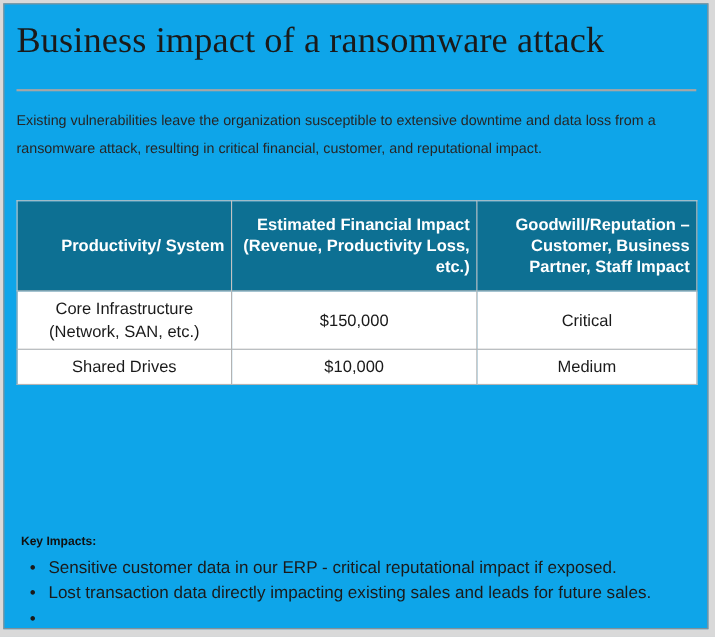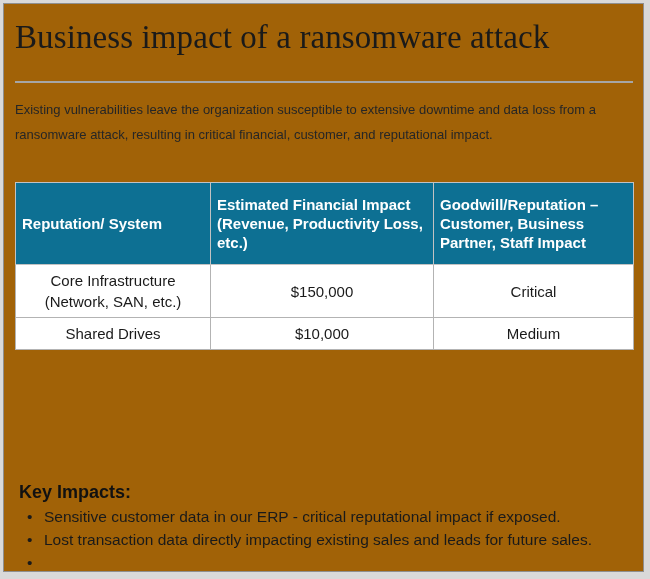--- a/index.html
+++ b/index.html
@@ -14,21 +14,21 @@
     font-family: "Liberation Sans", sans-serif;
     -webkit-font-smoothing: antialiased;
   }
 
   .slide {
     position: absolute;
     left: 3px;
     top: 3px;
     width: 641px;
     height: 569px;
-    background: #a16207;
+    background: #0ea5e9;
     border: 1px solid #8f8f8f;
     box-sizing: border-box;
   }
 
   
   .title {
     position: absolute;
     left: 11px;
     top: 13px;
     width: 618px;
@@ -72,21 +72,21 @@
   .impact-table col.c1 { width: 195px; }
   .impact-table col.c2 { width: 223px; }
   .impact-table col.c3 { width: 200px; }
 
   .impact-table th {
     background: #0d7093;
     color: #ffffff;
     font-size: 15px;
     line-height: 19px;
     font-weight: bold;
-    text-align: left;
+    text-align: right;
     vertical-align: middle;
     height: 82px;
     padding: 4px 6px;
     border: 1px solid #c2c2c2;
     box-sizing: border-box;
   }
 
   .impact-table td {
     border: 1px solid #b3b3b3;
     font-size: 15px;
@@ -108,21 +108,21 @@
   .impact-table tr.tall td { height: 49px; }
 
   
   .key-block {
     position: absolute;
     left: 15px;
     top: 478px;
     width: 620px;
   }
   .key-title {
-    font-size: 18px;
+    font-size: 11px;
     font-weight: bold;
     color: #111111;
     line-height: 21px;
     margin-bottom: 2px;
   }
   .key-list {
     list-style: none;
     margin: 0;
     padding: 0;
   }
@@ -154,21 +154,21 @@
   <div class="intro">Existing vulnerabilities leave the organization susceptible to extensive downtime and data loss from a ransomware attack, resulting in critical financial, customer, and reputational impact.</div>
 
   <table class="impact-table">
     <colgroup>
       <col class="c1">
         <col class="c2">
         <col class="c3">
     </colgroup>
     <thead>
       <tr>
-        <th>Reputation/ System</th>
+        <th>Productivity/ System</th>
         <th>Estimated Financial Impact (Revenue, Productivity Loss, etc.)</th>
         <th>Goodwill/Reputation – Customer, Business Partner, Staff Impact</th>
       </tr>
     </thead>
     <tbody>
       <tr class="tall">
         <td class="app">Core Infrastructure (Network, SAN, etc.)</td>
         <td class="num">$150,000</td>
         <td class="risk">Critical</td>
       </tr>

